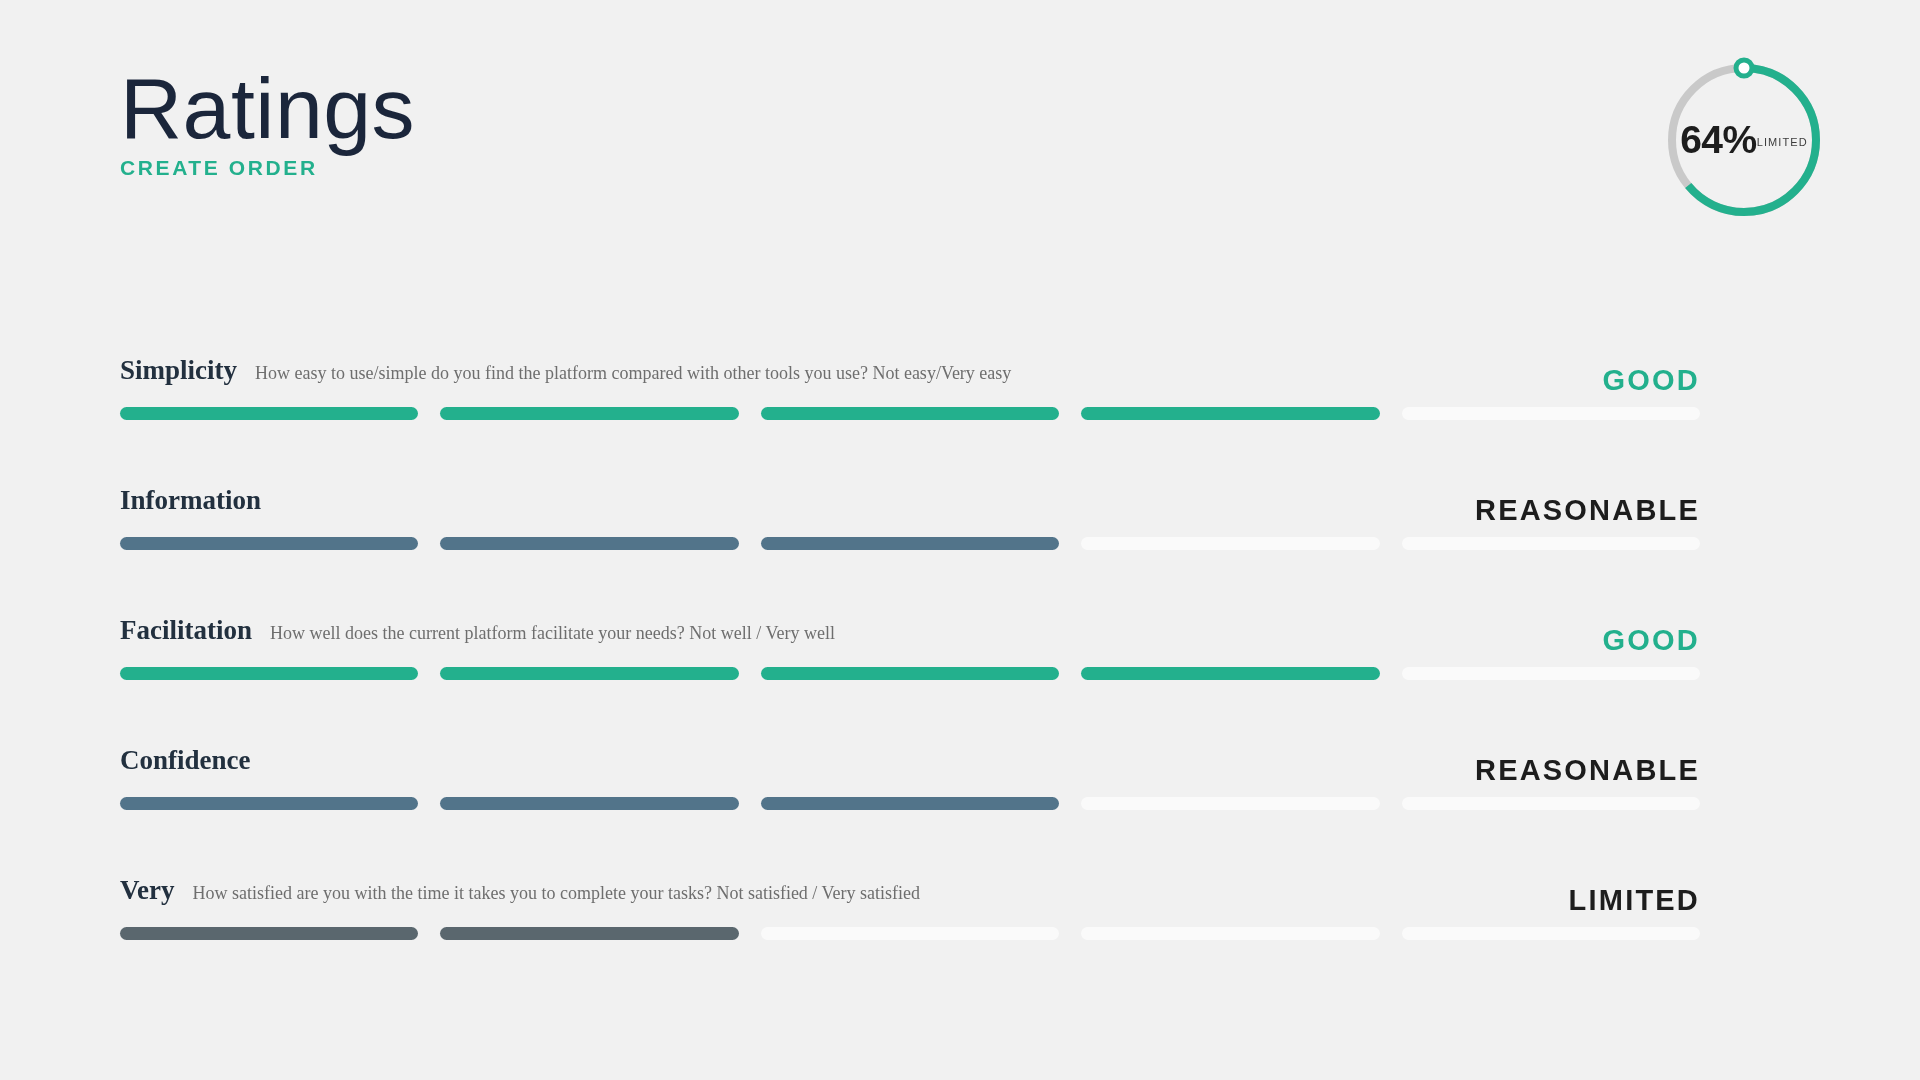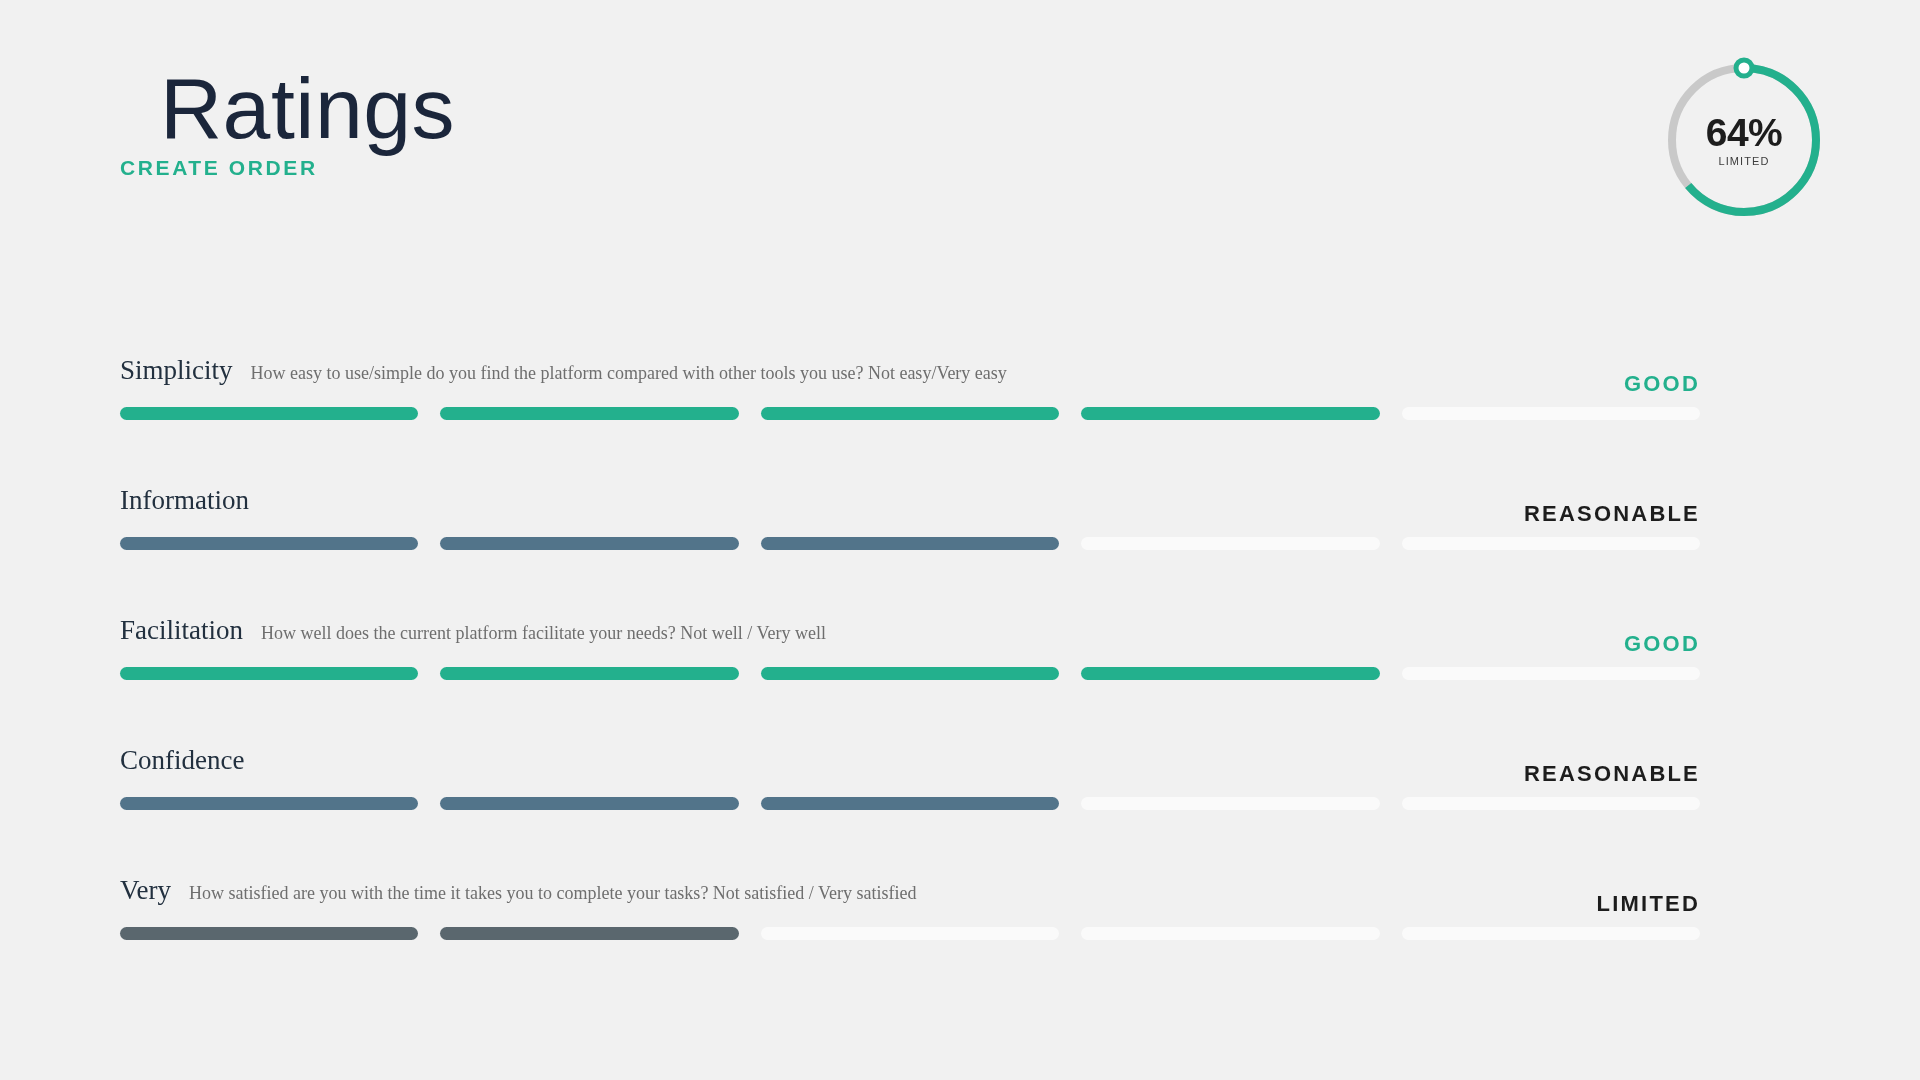--- a/index.html
+++ b/index.html
@@ -26,21 +26,20 @@
     width: 900px;
   }
 
   .page-title {
     font-family: "Liberation Sans", sans-serif;
     font-size: 86px;
     line-height: 96px;
     font-weight: 400;
     letter-spacing: 0.5px;
     color: #1b263b;
-    margin-left: 40px;
   }
 
   .page-subtitle {
     font-family: "Liberation Sans", sans-serif;
     font-size: 21px;
     font-weight: 700;
     letter-spacing: 2.6px;
     color: #23b08d;
     text-transform: uppercase;
   }
@@ -57,21 +56,20 @@
   .gauge svg {
     display: block;
     width: 168px;
     height: 168px;
   }
 
   .gauge-center {
     position: absolute;
     inset: 0;
     display: flex;
-    flex-direction: column;
     align-items: center;
     justify-content: center;
     pointer-events: none;
   }
 
   .gauge-value {
     font-size: 39px;
     font-weight: 700;
     letter-spacing: -0.5px;
     color: #1d1d1d;
@@ -102,38 +100,38 @@
   .rating-head {
     display: flex;
     align-items: baseline;
     position: relative;
     height: 44px;
   }
 
   .rating-name {
     font-family: "Liberation Serif", serif;
     font-size: 27px;
-    font-weight: 400;
+    font-weight: 700;
     color: #22303f;
     white-space: nowrap;
   }
 
   .rating-desc {
     margin-left: 18px;
     font-family: "Liberation Serif", serif;
     font-size: 18px;
     color: #6e6e6e;
     white-space: nowrap;
   }
 
   .rating-verdict {
     position: absolute;
     right: 0;
     bottom: 2px;
-    font-size: 22px;
+    font-size: 29px;
     font-weight: 700;
     letter-spacing: 2.2px;
     text-transform: uppercase;
     white-space: nowrap;
   }
 
   .rating-verdict.good      { color: #23b08d; }
   .rating-verdict.reasonable{ color: #1d1d1d; }
   .rating-verdict.limited   { color: #1d1d1d; }
 

